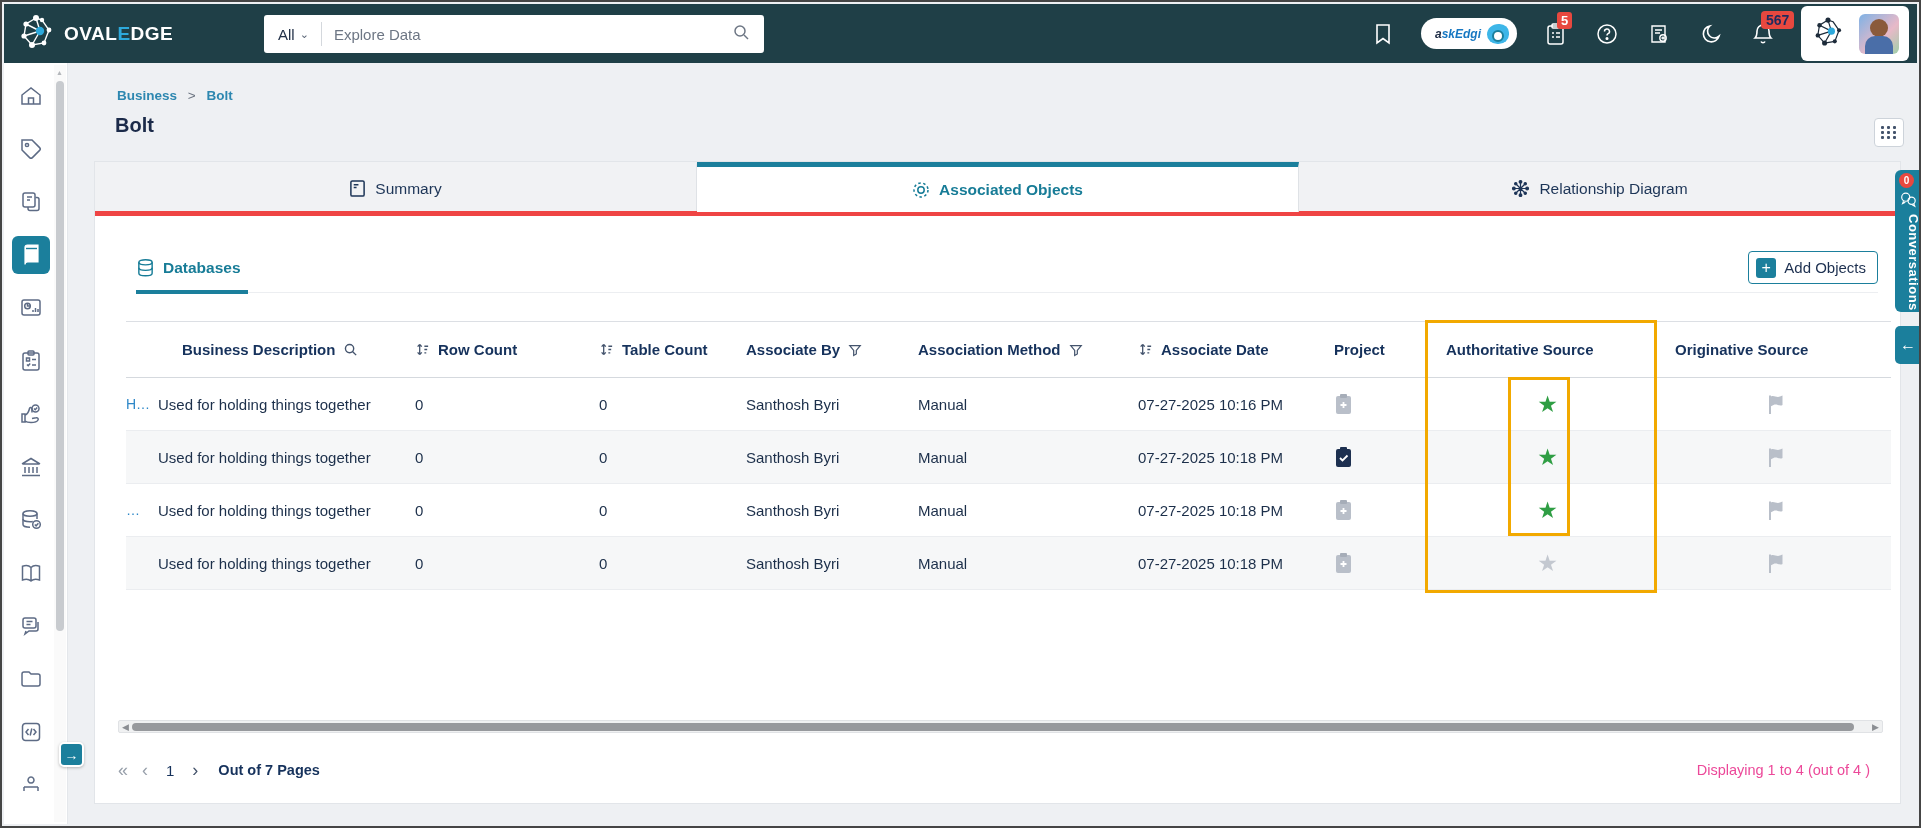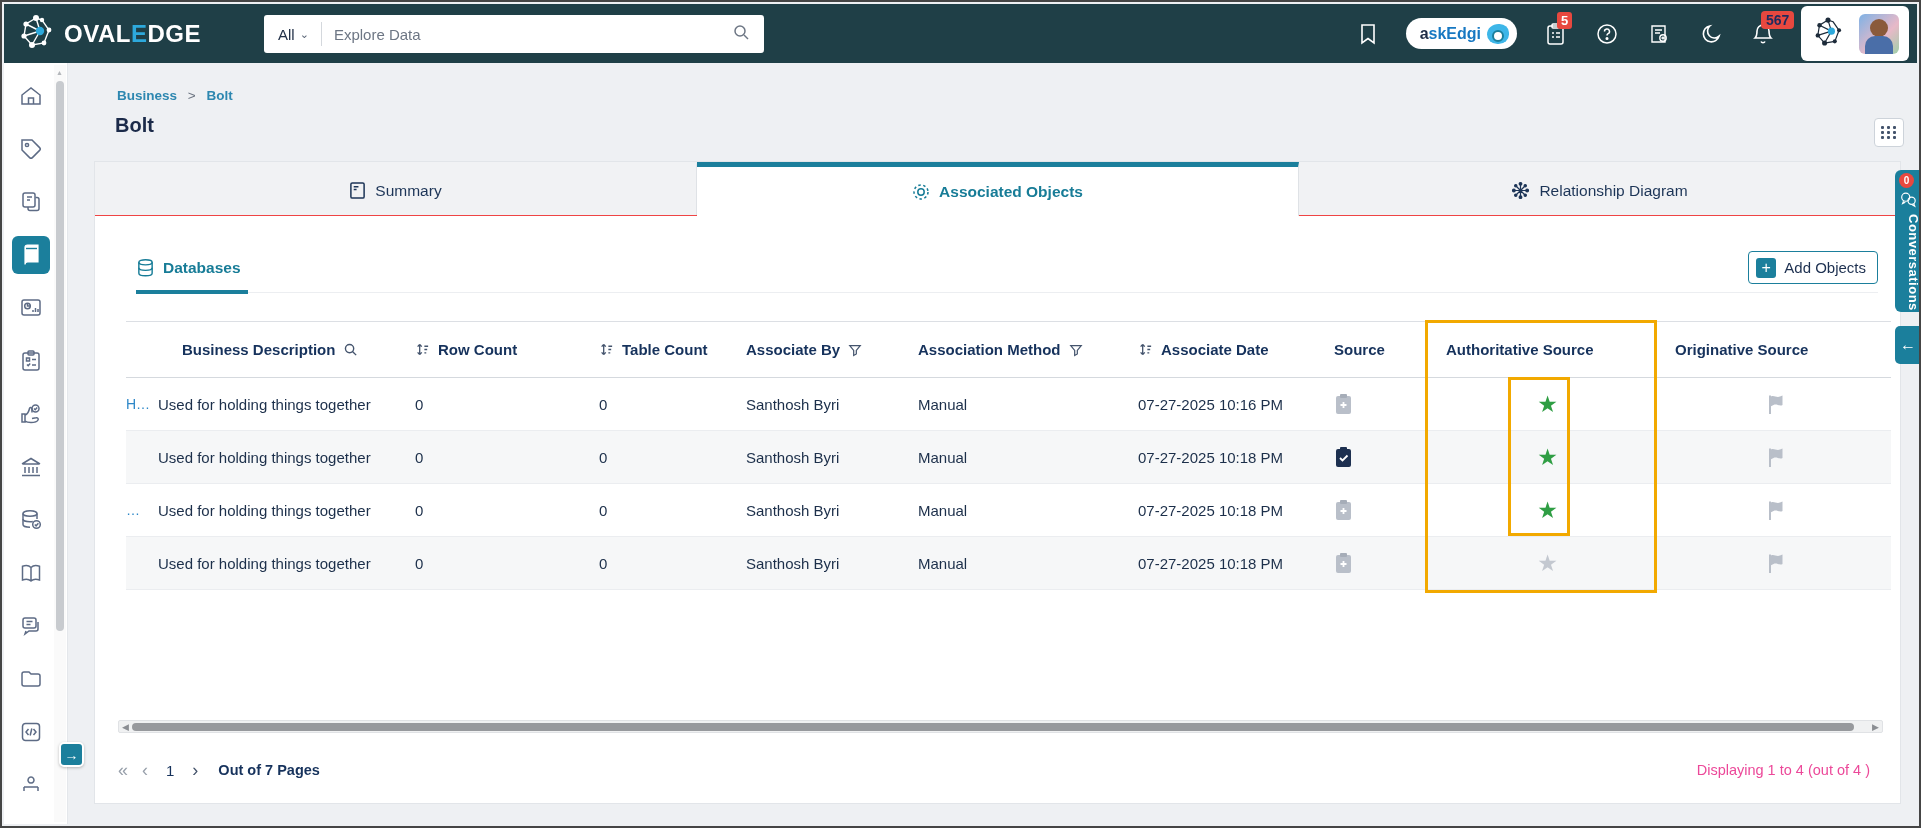--- a/index.html
+++ b/index.html
@@ -4,38 +4,38 @@
 <style>
   * { margin:0; padding:0; box-sizing:border-box; }
   body { font-family:"Liberation Sans", sans-serif; background:#d8d8d8; }
   #app { position:relative; width:1921px; height:828px; background:#eef0f3;
          border:2px solid #454545; overflow:hidden; }
 
   
   .topbar { position:absolute; left:2px; top:2px; right:2px; height:59px;
             background:#1f3f47; display:flex; align-items:center; z-index:20; }
   .brand { display:flex; align-items:center; gap:8px; padding-left:12px; width:250px; }
-  .brand-name { color:#fff; font-size:24px; font-weight:bold; letter-spacing:.5px; }
+  .brand-name { color:#fff; font-size:19px; font-weight:bold; letter-spacing:.5px; }
   .brand-name .accent { color:#2da9dc; }
   .search-box { position:absolute; left:260px; top:11px; width:500px; height:38px;
                 background:#fff; border-radius:3px; display:flex; align-items:center; }
   .search-scope { display:flex; align-items:center; gap:5px; padding:0 12px 0 14px;
                   font-size:15px; color:#223048; cursor:pointer; }
   .caret { font-size:11px; color:#5a6576; }
   .search-divider { width:1px; height:24px; background:#d4d8dd; }
   .search-input { flex:1; border:none; outline:none; font-size:15px; color:#333;
                   padding:0 12px; font-family:"Liberation Sans",sans-serif; }
   .search-input::placeholder { color:#6d7684; }
   .search-mag { margin-right:14px; }
   .top-right { position:absolute; right:8px; top:0; height:59px; display:flex; align-items:center; gap:24px; }
   .top-icon { position:relative; display:flex; align-items:center; justify-content:center;
               width:28px; height:28px; cursor:pointer; }
   .askedgi { background:#fff; border-radius:16px; height:31px; padding:0 8px 0 14px;
              display:flex; align-items:center; gap:6px; cursor:pointer; }
-  .askedgi-text { font-weight:bold; font-size:16px; color:#1778c2; }
+  .askedgi-text { font-style:italic; font-weight:bold; font-size:12px; color:#1778c2; }
   .askedgi-text .dark { color:#1d2b45; }
   .bot { width:22px; height:20px; background:#3db6e8; border-radius:55% 45% 50% 50%; position:relative; }
   .bot::after { content:""; position:absolute; left:5px; top:6px; width:8px; height:8px;
                 background:#fff; border:2px solid #1b7f9c; border-radius:50%; }
   .badge-red { position:absolute; top:-8px; left:16px; background:#e8483f; color:#fff;
                font-size:13px; font-weight:bold; border-radius:3px; padding:1px 4px; line-height:15px; }
   .badge-bell { position:absolute; top:-9px; left:12px; background:#e8483f; color:#1d2b5e;
                 font-size:14px; font-weight:bold; border-radius:4px; padding:1px 5px; line-height:16px; }
   .account { background:#fff; border-radius:6px; height:55px; display:flex; align-items:center;
              gap:14px; padding:0 10px; cursor:pointer; }
@@ -69,21 +69,21 @@
   .page-title { position:absolute; left:113px; top:112px; font-size:20px; font-weight:bold; color:#1b2a49; }
   .grid-btn { position:absolute; left:1872px; top:116px; width:30px; height:29px; background:#fff;
               border:1px solid #cdd3da; border-radius:4px; display:flex; align-items:center;
               justify-content:center; cursor:pointer; z-index:6; }
   .dots9 { display:grid; grid-template-columns:repeat(3,4px); grid-gap:2px; }
   .dots9 i { width:3px; height:3px; background:#44546d; border-radius:1px; }
 
   
   .card { position:absolute; left:92px; top:159px; width:1807px; height:643px; background:#fff;
           border:1px solid #e2e5e9; z-index:4; }
-  .tabbar { display:flex; height:54px; border-bottom:1px solid #ef4444; }
+  .tabbar { display:flex; height:54px; border-bottom:5px solid #ef4444; }
   .tab { flex:1; display:flex; align-items:center; justify-content:center; gap:9px;
          background:#f1f2f4; border-right:1px solid #dfe2e6; font-size:15.5px; font-weight:500;
          color:#1d3557; cursor:pointer; border-top:4px solid transparent; }
   .tab:last-child { border-right:none; }
   .tab.active { background:#fff; border-top:5px solid #1b7f9c; color:#177c97; font-weight:bold;
                 margin-bottom:-1px; }
   .tab svg { flex:0 0 auto; }
 
   
   .subtab-row { position:absolute; left:18px; right:0; top:54px; height:86px; }
@@ -479,21 +479,21 @@
         </div>
         <div class="hcell">
           <span class="hicon">
               <svg width="15" height="15" viewBox="0 0 16 16" fill="none" stroke="#44546d" stroke-width="1.4">
                 <path d="M5 2.5 V13.5 M5 2.5 L2.8 5 M5 2.5 L7.2 5 M5 13.5 L2.8 11 M5 13.5 L7.2 11 M10 4.5h4 M10 8h3 M10 11.5h2"></path>
               </svg>
             </span>
           <span>Associate Date</span>
         </div>
         <div class="hcell">
-            <span>Source</span>
+            <span>Project</span>
           </div>
         <div class="hcell">
             <span>Authoritative Source</span>
           </div>
         <div class="hcell">
             <span>Originative Source</span>
           </div>
       </div>
 
       <div class="trow">

